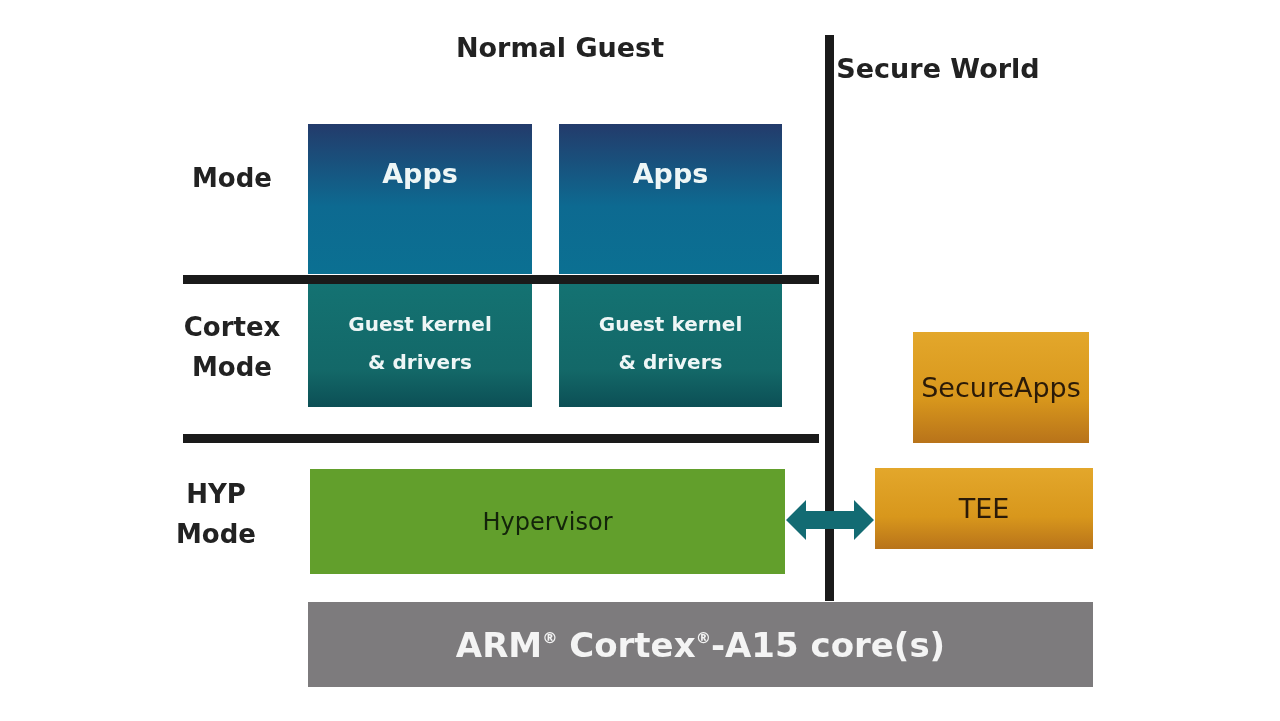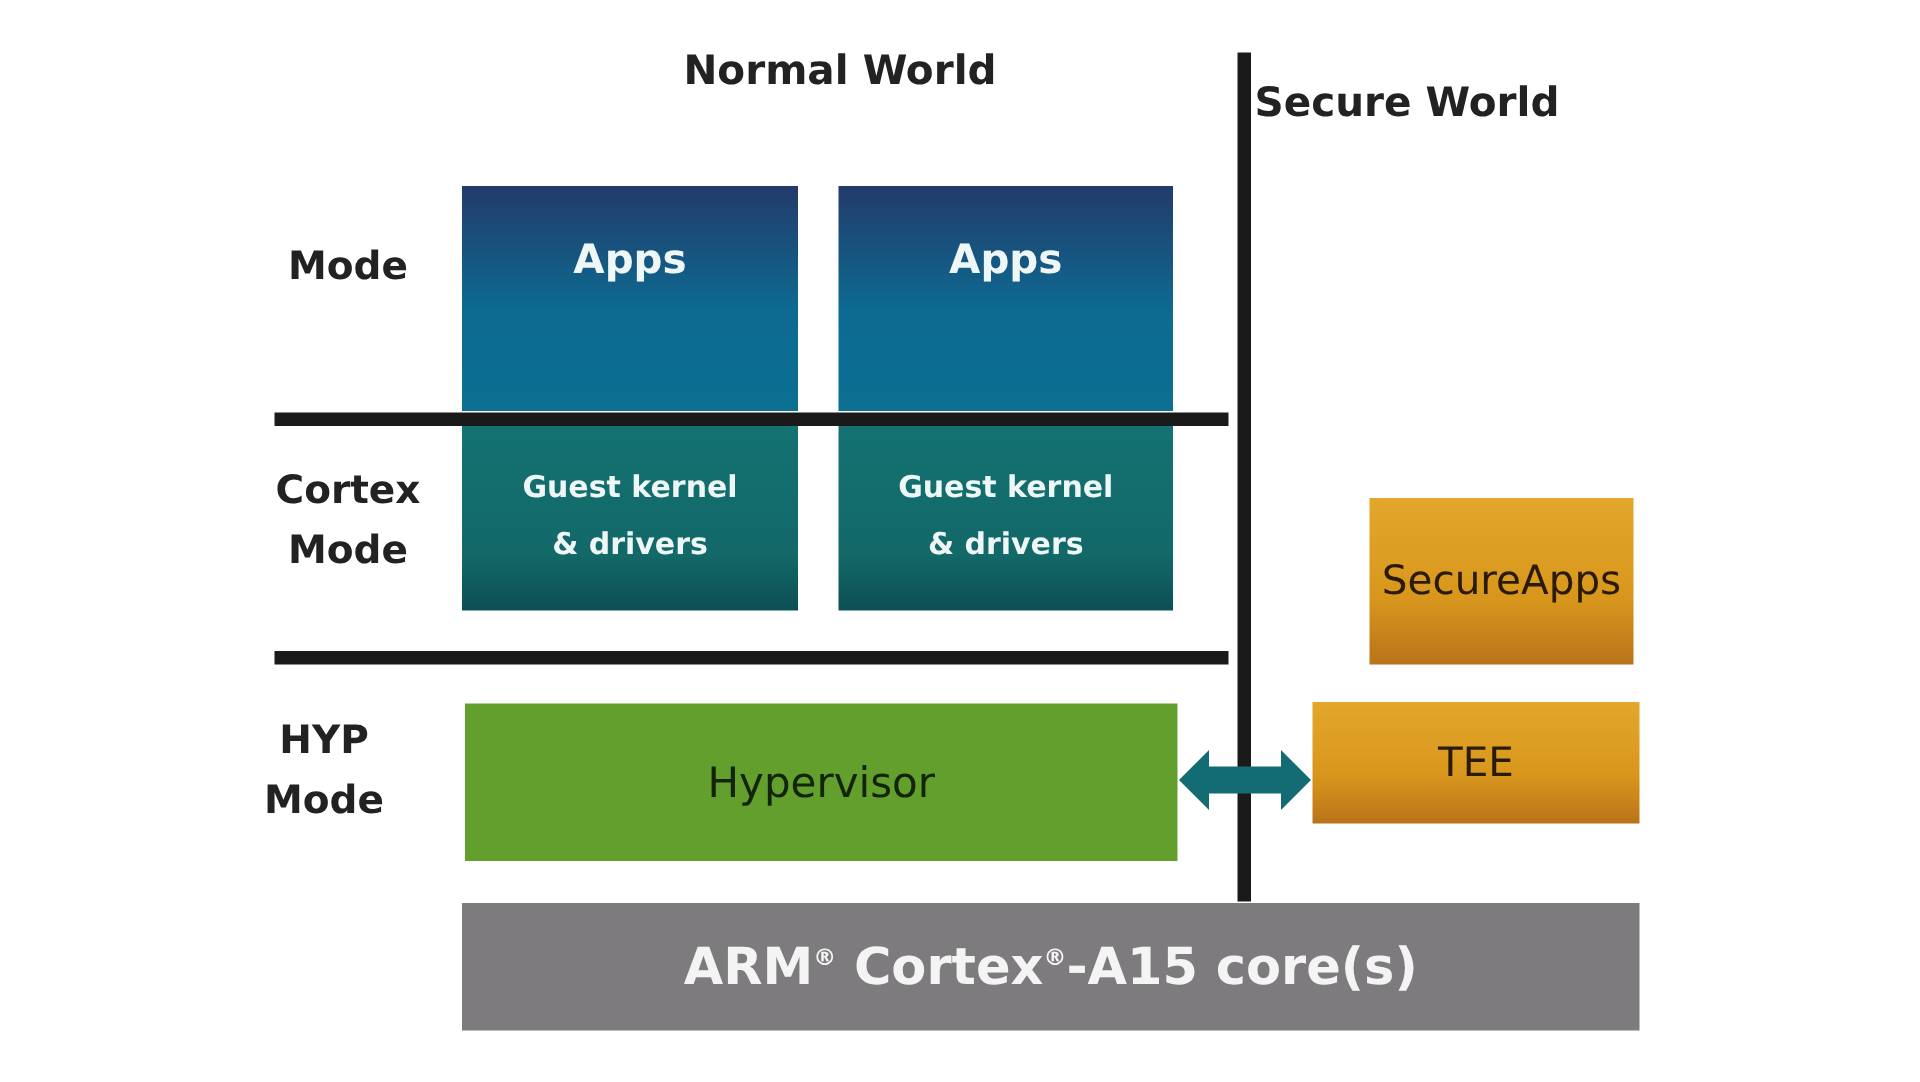--- a/index.html
+++ b/index.html
@@ -3,31 +3,31 @@
 <meta charset="utf-8">
 <style>
   html, body { margin:0; padding:0; background:#ffffff; }
   body { width:1280px; height:721px; position:relative; overflow:hidden; font-family:"DejaVu Sans", sans-serif; }
   .abs { position:absolute; }
   .hdr { font-weight:bold; font-size:27px; color:#222; text-align:center; }
   .lbl { font-weight:bold; font-size:26px; color:#222; text-align:center; line-height:40px; }
   .box { display:flex; align-items:center; justify-content:center; text-align:center; box-sizing:border-box; }
   .apps { background:linear-gradient(#233b6b 0%, #0d6a91 55%, #0b7092 100%); color:#eef6f6; font-weight:bold; font-size:27px; align-items:flex-start; padding-top:34px; }
   .kern { background:linear-gradient(#147272 0%, #136868 70%, #0c4f55 100%); color:#eef6f6; font-weight:bold; font-size:20px; line-height:38px; padding-bottom:6px; }
-  .hyp { background:#629f2c; color:#13240a; font-size:28px; }
+  .hyp { background:#629f2c; color:#13240a; font-size:24px; }
   .sec { background:linear-gradient(#e3a72b 0%, #d8971c 60%, #b8731a 100%); color:#2a1a08; font-size:27px; line-height:36px; }
   .core { background:#7d7b7d; color:#f4f4f4; font-weight:bold; font-size:34px; }
   .hline { background:#1a1a1a; height:9px; }
   .vline { background:#1a1a1a; width:9px; }
   sup { font-size:0.45em; vertical-align:top; position:relative; top:0.3em; }
 </style>
 </head>
 <body>
 
-<div class="abs hdr" style="left:420px; top:32px; width:280px;">Normal World</div>
+<div class="abs hdr" style="left:420px; top:32px; width:280px;">Normal Guest</div>
 <div class="abs hdr" style="left:818px; top:32px; width:240px;margin-top:21px;">Secure World</div>
 
 <div class="abs lbl" style="left:172px; top:158px; width:120px;">
   <div>Mode</div>
 </div>
 <div class="abs lbl" style="left:172px; top:307px; width:120px;">
   <div>Cortex</div>
   <div>Mode</div>
 </div>
 <div class="abs lbl" style="left:156px; top:474px; width:120px;">

